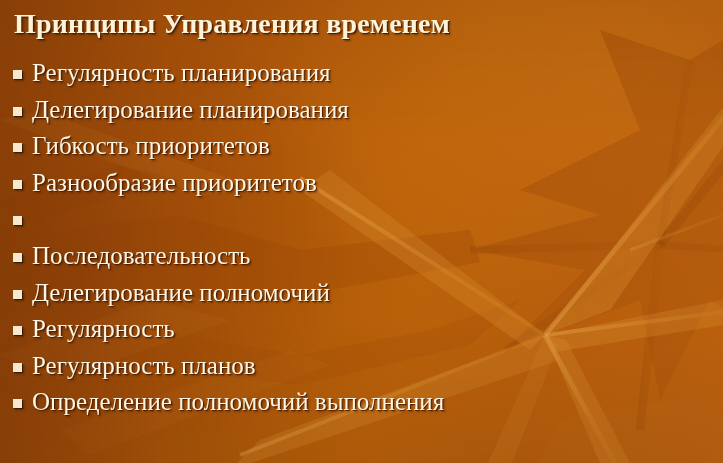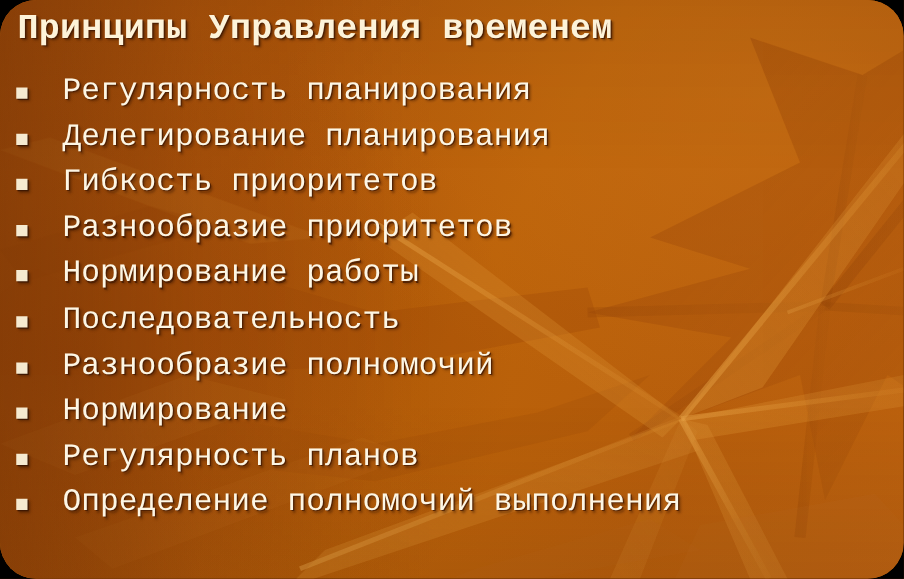--- a/index.html
+++ b/index.html
@@ -6,23 +6,22 @@
   html, body {
     margin: 0;
     padding: 0;
     background: #000;
   }
   #slide {
     position: relative;
     width: 723px;
     height: 463px;
     overflow: hidden;
-    font-family: Liberation Mono, monospace;
+    font-family: Liberation Serif, serif;
     background: #b25a09;
-    border-radius: 29px;
   }
 
   
   .bg-layer {
     position: absolute;
     inset: 0;
     pointer-events: none;
   }
   #bg-base {
     background:
@@ -70,21 +69,21 @@
     top: 55px;
     width: 723px;
     list-style: none;
     margin: 0;
     padding: 0;
   }
   #bullet-list li {
     position: relative;
     height: 36.6px;
     line-height: 36.6px;
-    padding-left: 50px;
+    padding-left: 32px;
     white-space: nowrap;
   }
   .bullet-marker {
     position: absolute;
     left: 13px;
     top: 15px;
     width: 9px;
     height: 9px;
     background: #f5ead0;
     box-shadow: 1px 1px 0 rgba(58,22,2,0.85), 2px 2px 2px rgba(45,16,0,0.45);
@@ -175,22 +174,22 @@
 
   <div id="content">
 
     <div id="slide-title">Принципы Управления временем</div>
 
     <ul id="bullet-list">
         <li><span class="bullet-marker"></span><span class="bullet-text">Регулярность планирования</span></li>
         <li><span class="bullet-marker"></span><span class="bullet-text">Делегирование планирования</span></li>
         <li><span class="bullet-marker"></span><span class="bullet-text">Гибкость приоритетов</span></li>
         <li><span class="bullet-marker"></span><span class="bullet-text">Разнообразие приоритетов</span></li>
-        <li><span class="bullet-marker"></span><span class="bullet-text">Нормирование работы</span></li>
+        <li><span class="bullet-marker"></span></li>
         <li><span class="bullet-marker"></span><span class="bullet-text">Последовательность</span></li>
-        <li><span class="bullet-marker"></span><span class="bullet-text">Разнообразие полномочий</span></li>
-        <li><span class="bullet-marker"></span><span class="bullet-text">Нормирование</span></li>
+        <li><span class="bullet-marker"></span><span class="bullet-text">Делегирование полномочий</span></li>
+        <li><span class="bullet-marker"></span><span class="bullet-text">Регулярность</span></li>
         <li><span class="bullet-marker"></span><span class="bullet-text">Регулярность планов</span></li>
         <li><span class="bullet-marker"></span><span class="bullet-text">Определение полномочий выполнения</span></li>
       </ul>
 
   </div>
 </div>
 
 </body></html>

